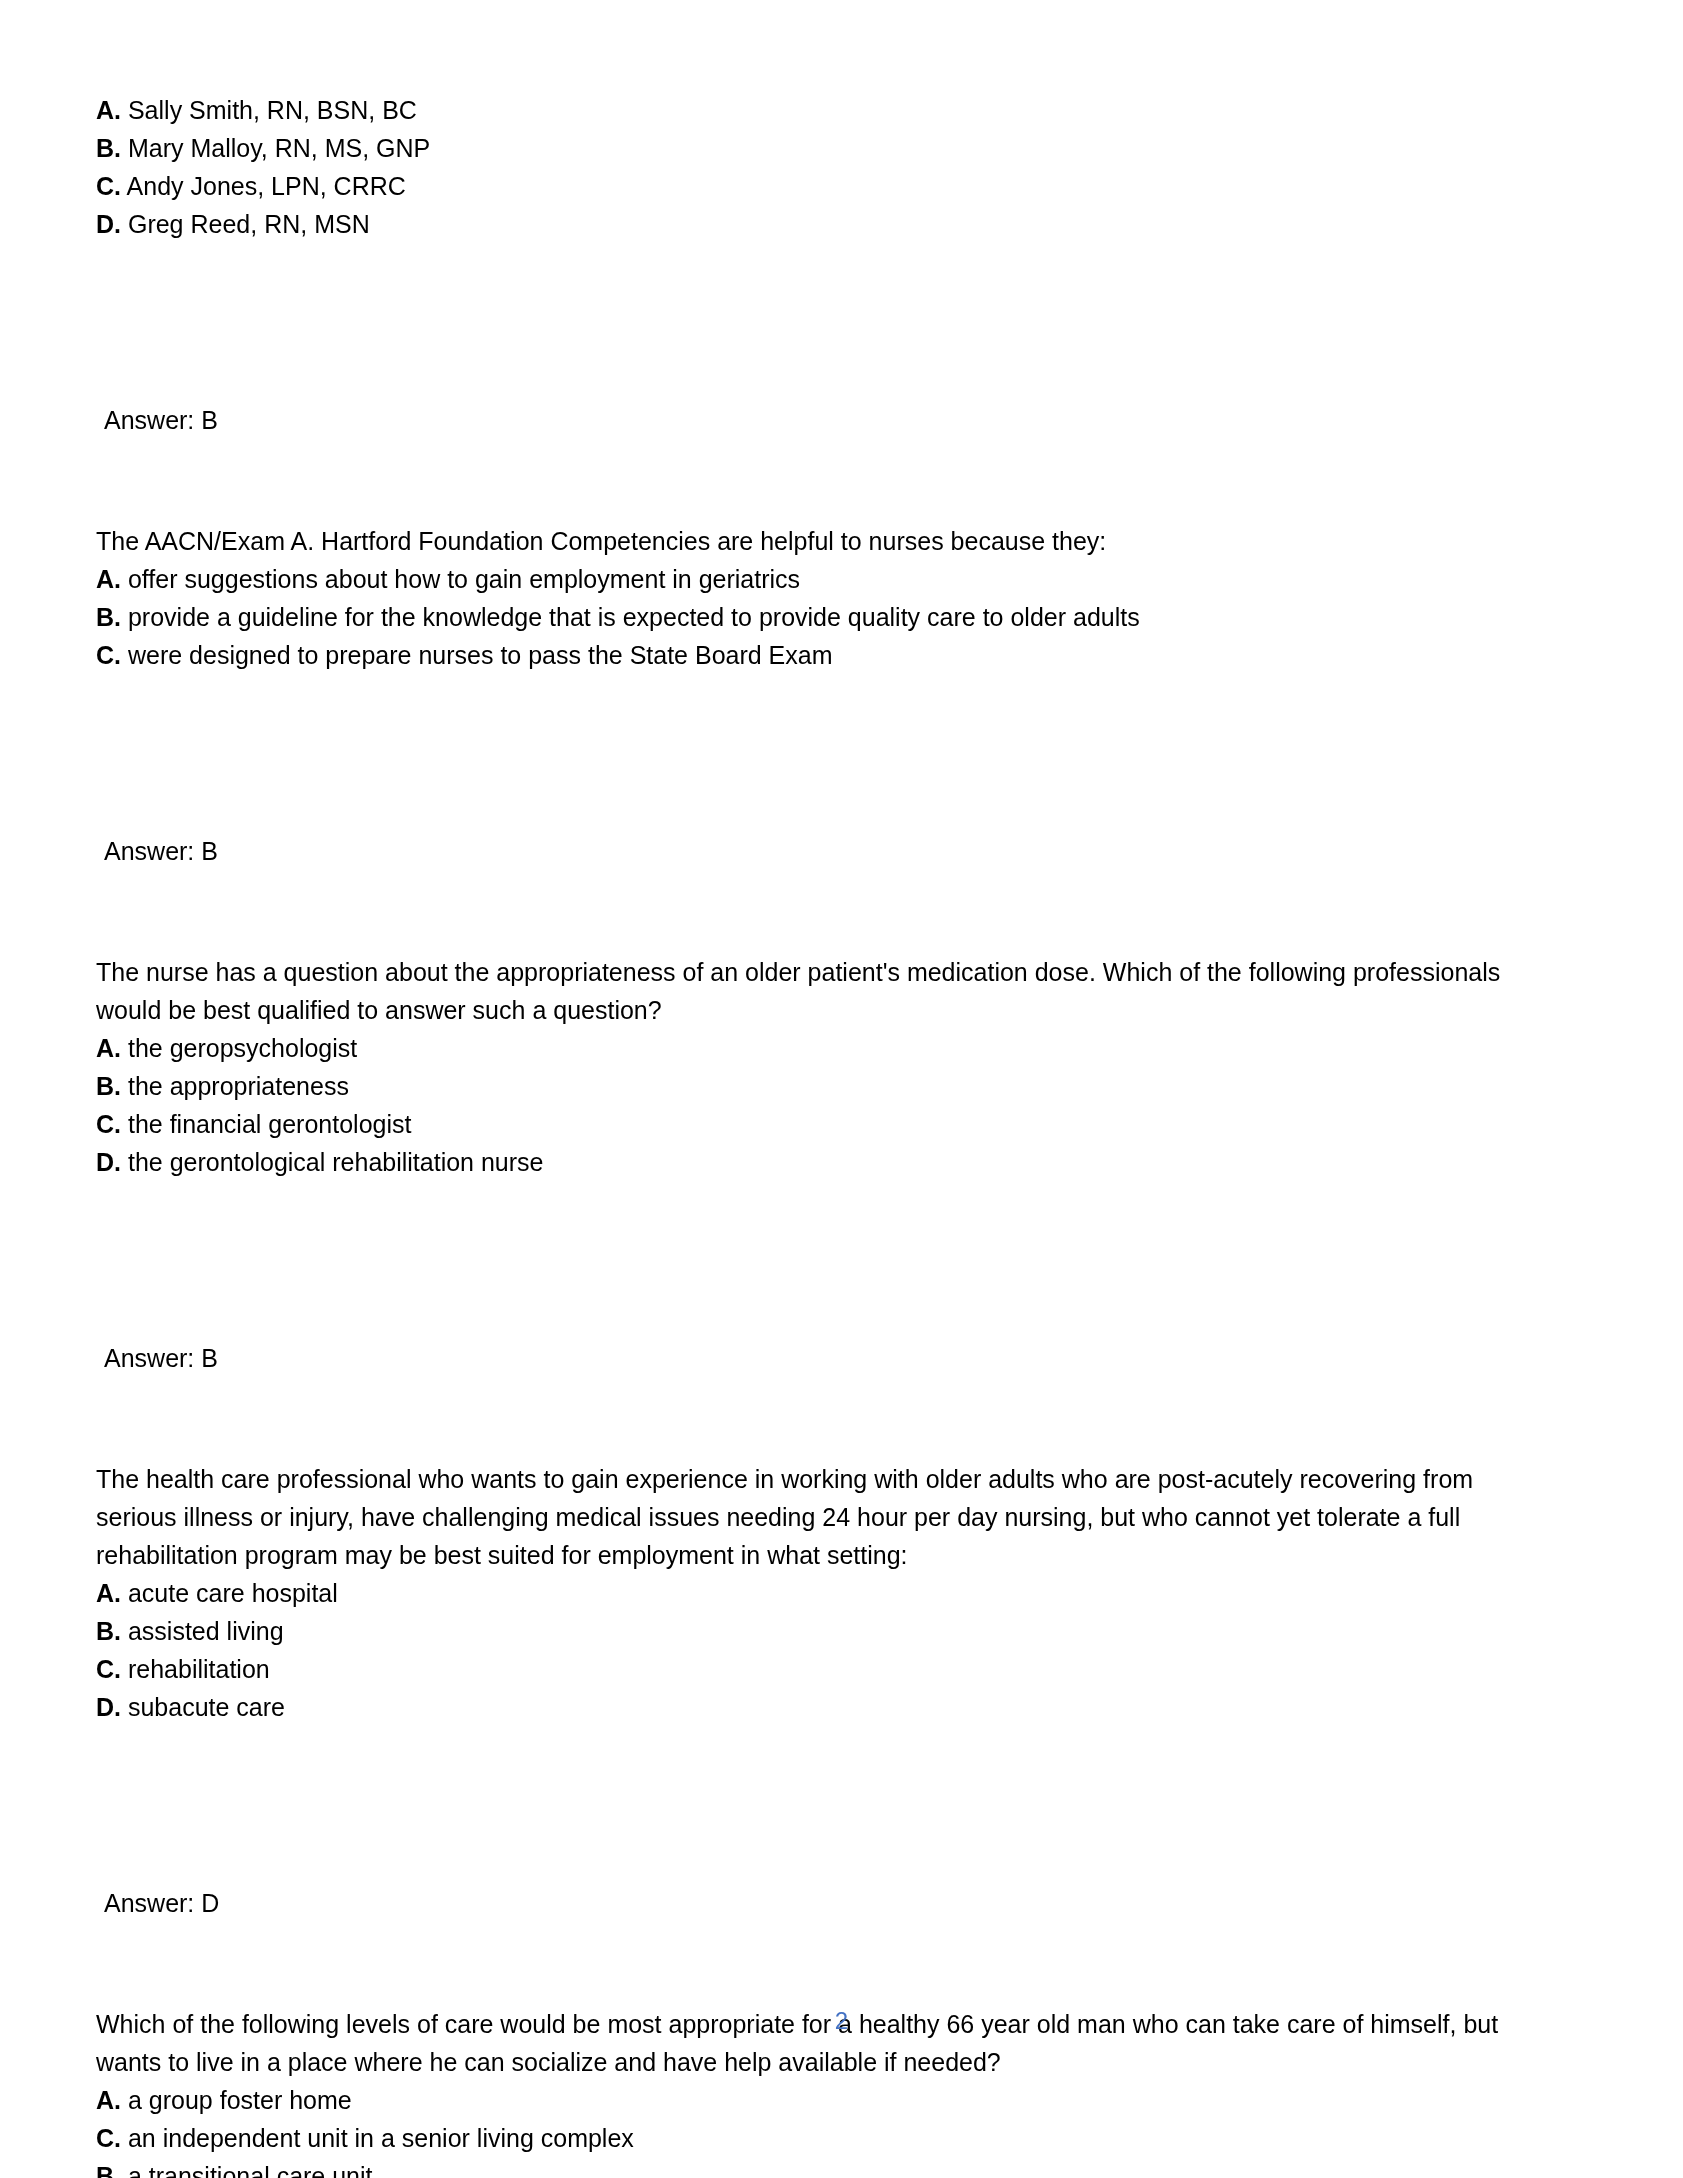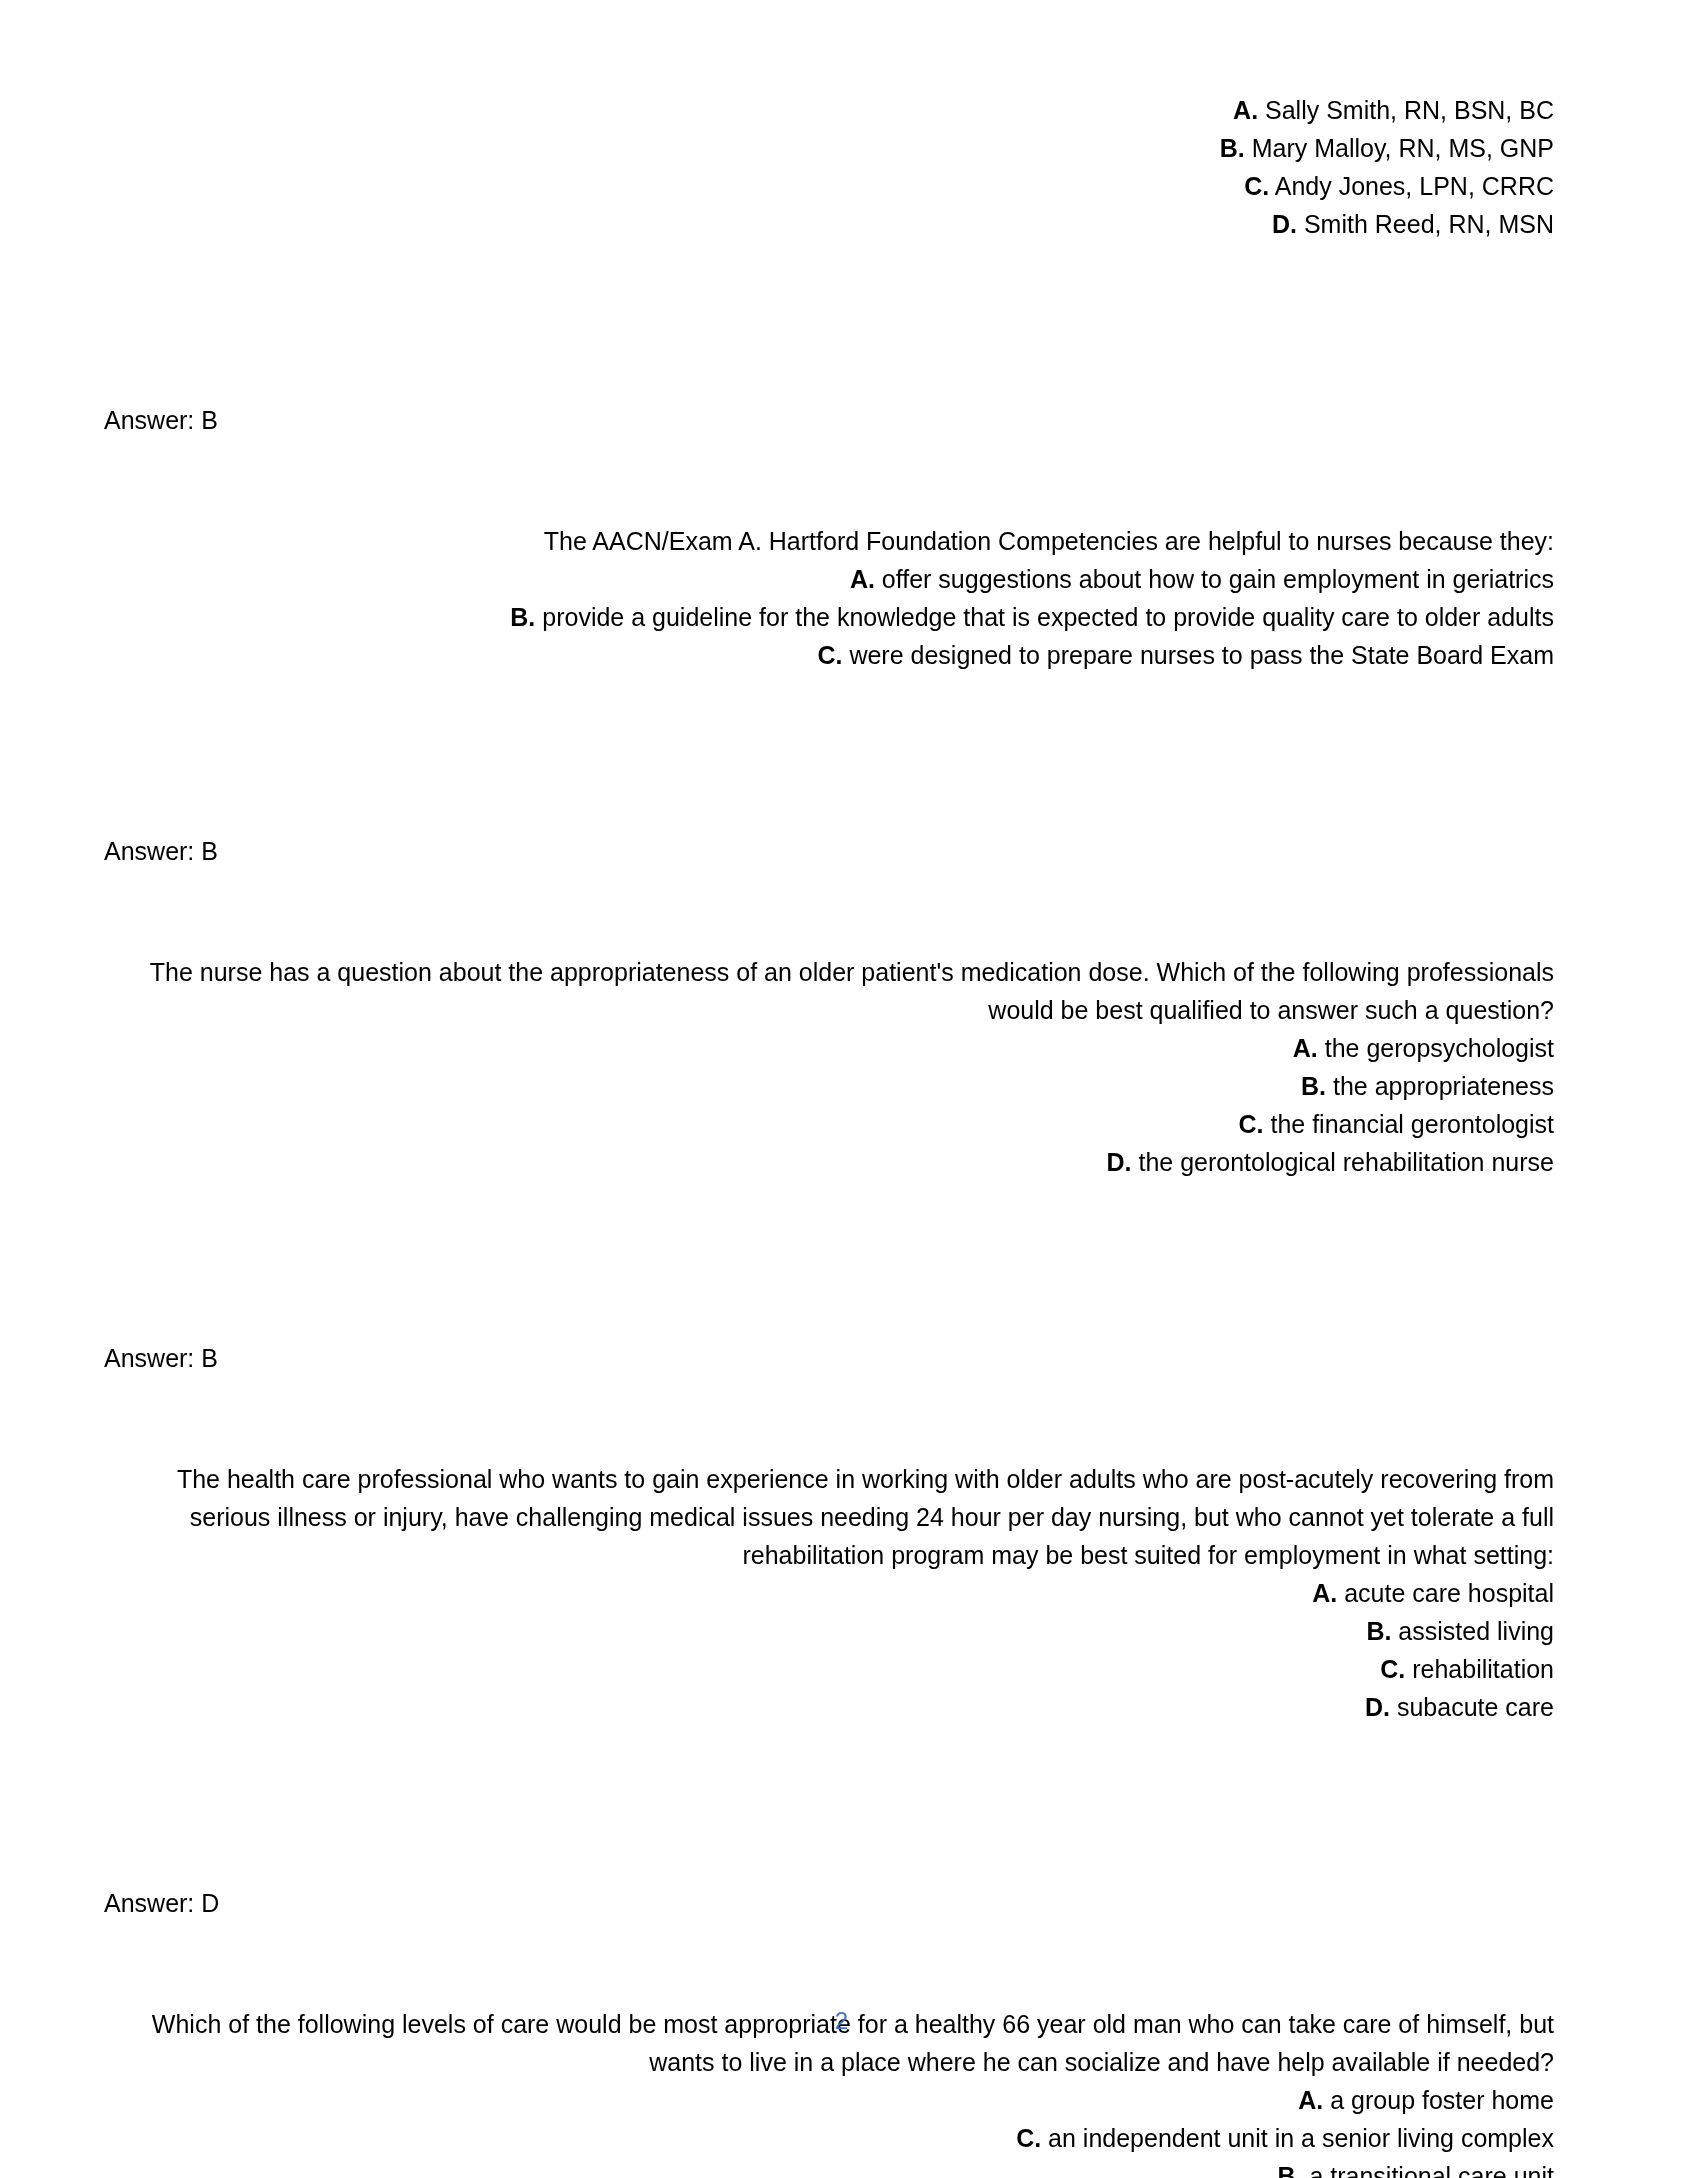--- a/index.html
+++ b/index.html
@@ -25,21 +25,20 @@
     font-size: 25px;
     line-height: 38px;
     color: #000000;
   }
   .block {
     margin: 0;
   }
   .line {
     white-space: pre-wrap;
     margin: 0;
-    text-align: right;
   }
   .opt-letter {
     font-weight: bold;
   }
   .answer {
     font-weight: normal;
     margin: 8px;
   }
   .gap-2 { height: 75px; }
   .gap-4 { height: 150px; }
@@ -58,21 +57,21 @@
 </head>
 <body>
 
 <div class="page">
   <div class="doc-body">
 
     <div class="block">
       <p class="line"><span class="opt-letter">A.</span><span> Sally Smith, RN, BSN, BC</span></p>
       <p class="line"><span class="opt-letter">B.</span><span> Mary Malloy, RN, MS, GNP</span></p>
       <p class="line"><span class="opt-letter">C.</span><span> Andy Jones, LPN, CRRC</span></p>
-      <p class="line"><span class="opt-letter">D.</span><span> Smith Reed, RN, MSN</span></p>
+      <p class="line"><span class="opt-letter">D.</span><span> Greg Reed, RN, MSN</span></p>
     </div>
 
     <div class="gap-4"></div>
 
     <p class="answer">Answer: B</p>
 
     <div class="gap-2"></div>
 
     <div class="block">
       <p class="line">The AACN/Exam A. Hartford Foundation Competencies are helpful to nurses because they:</p>

